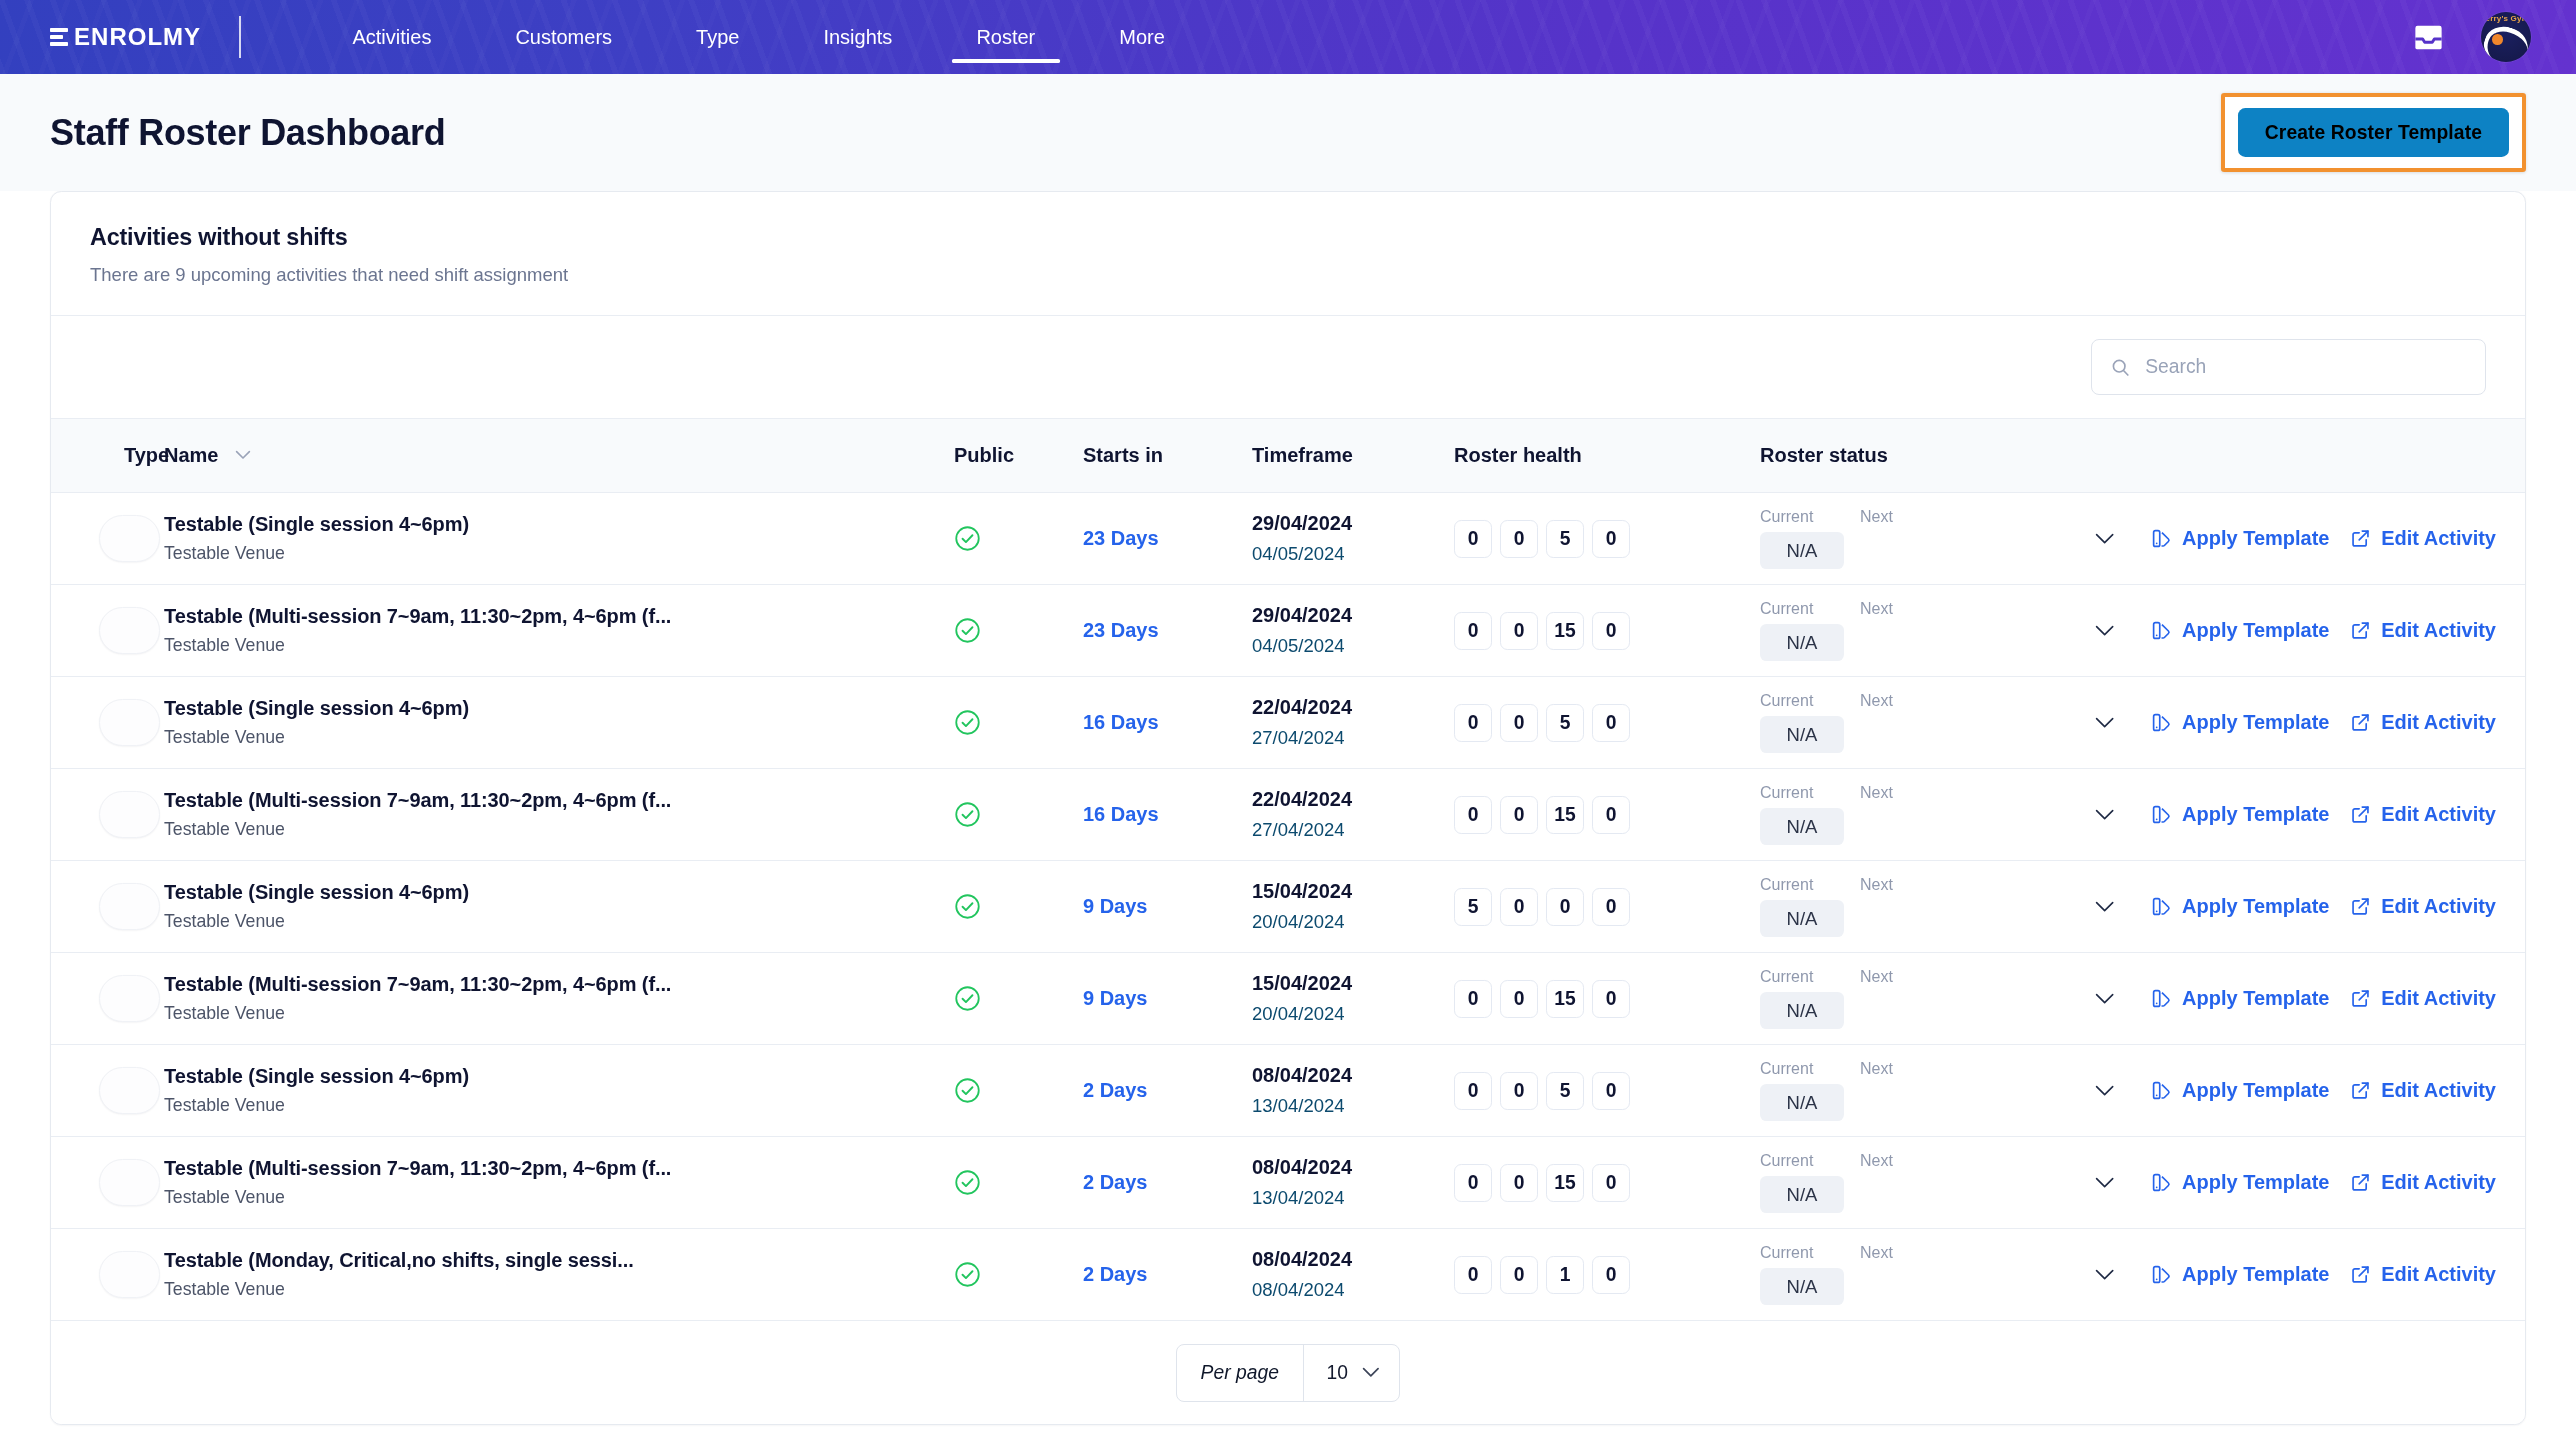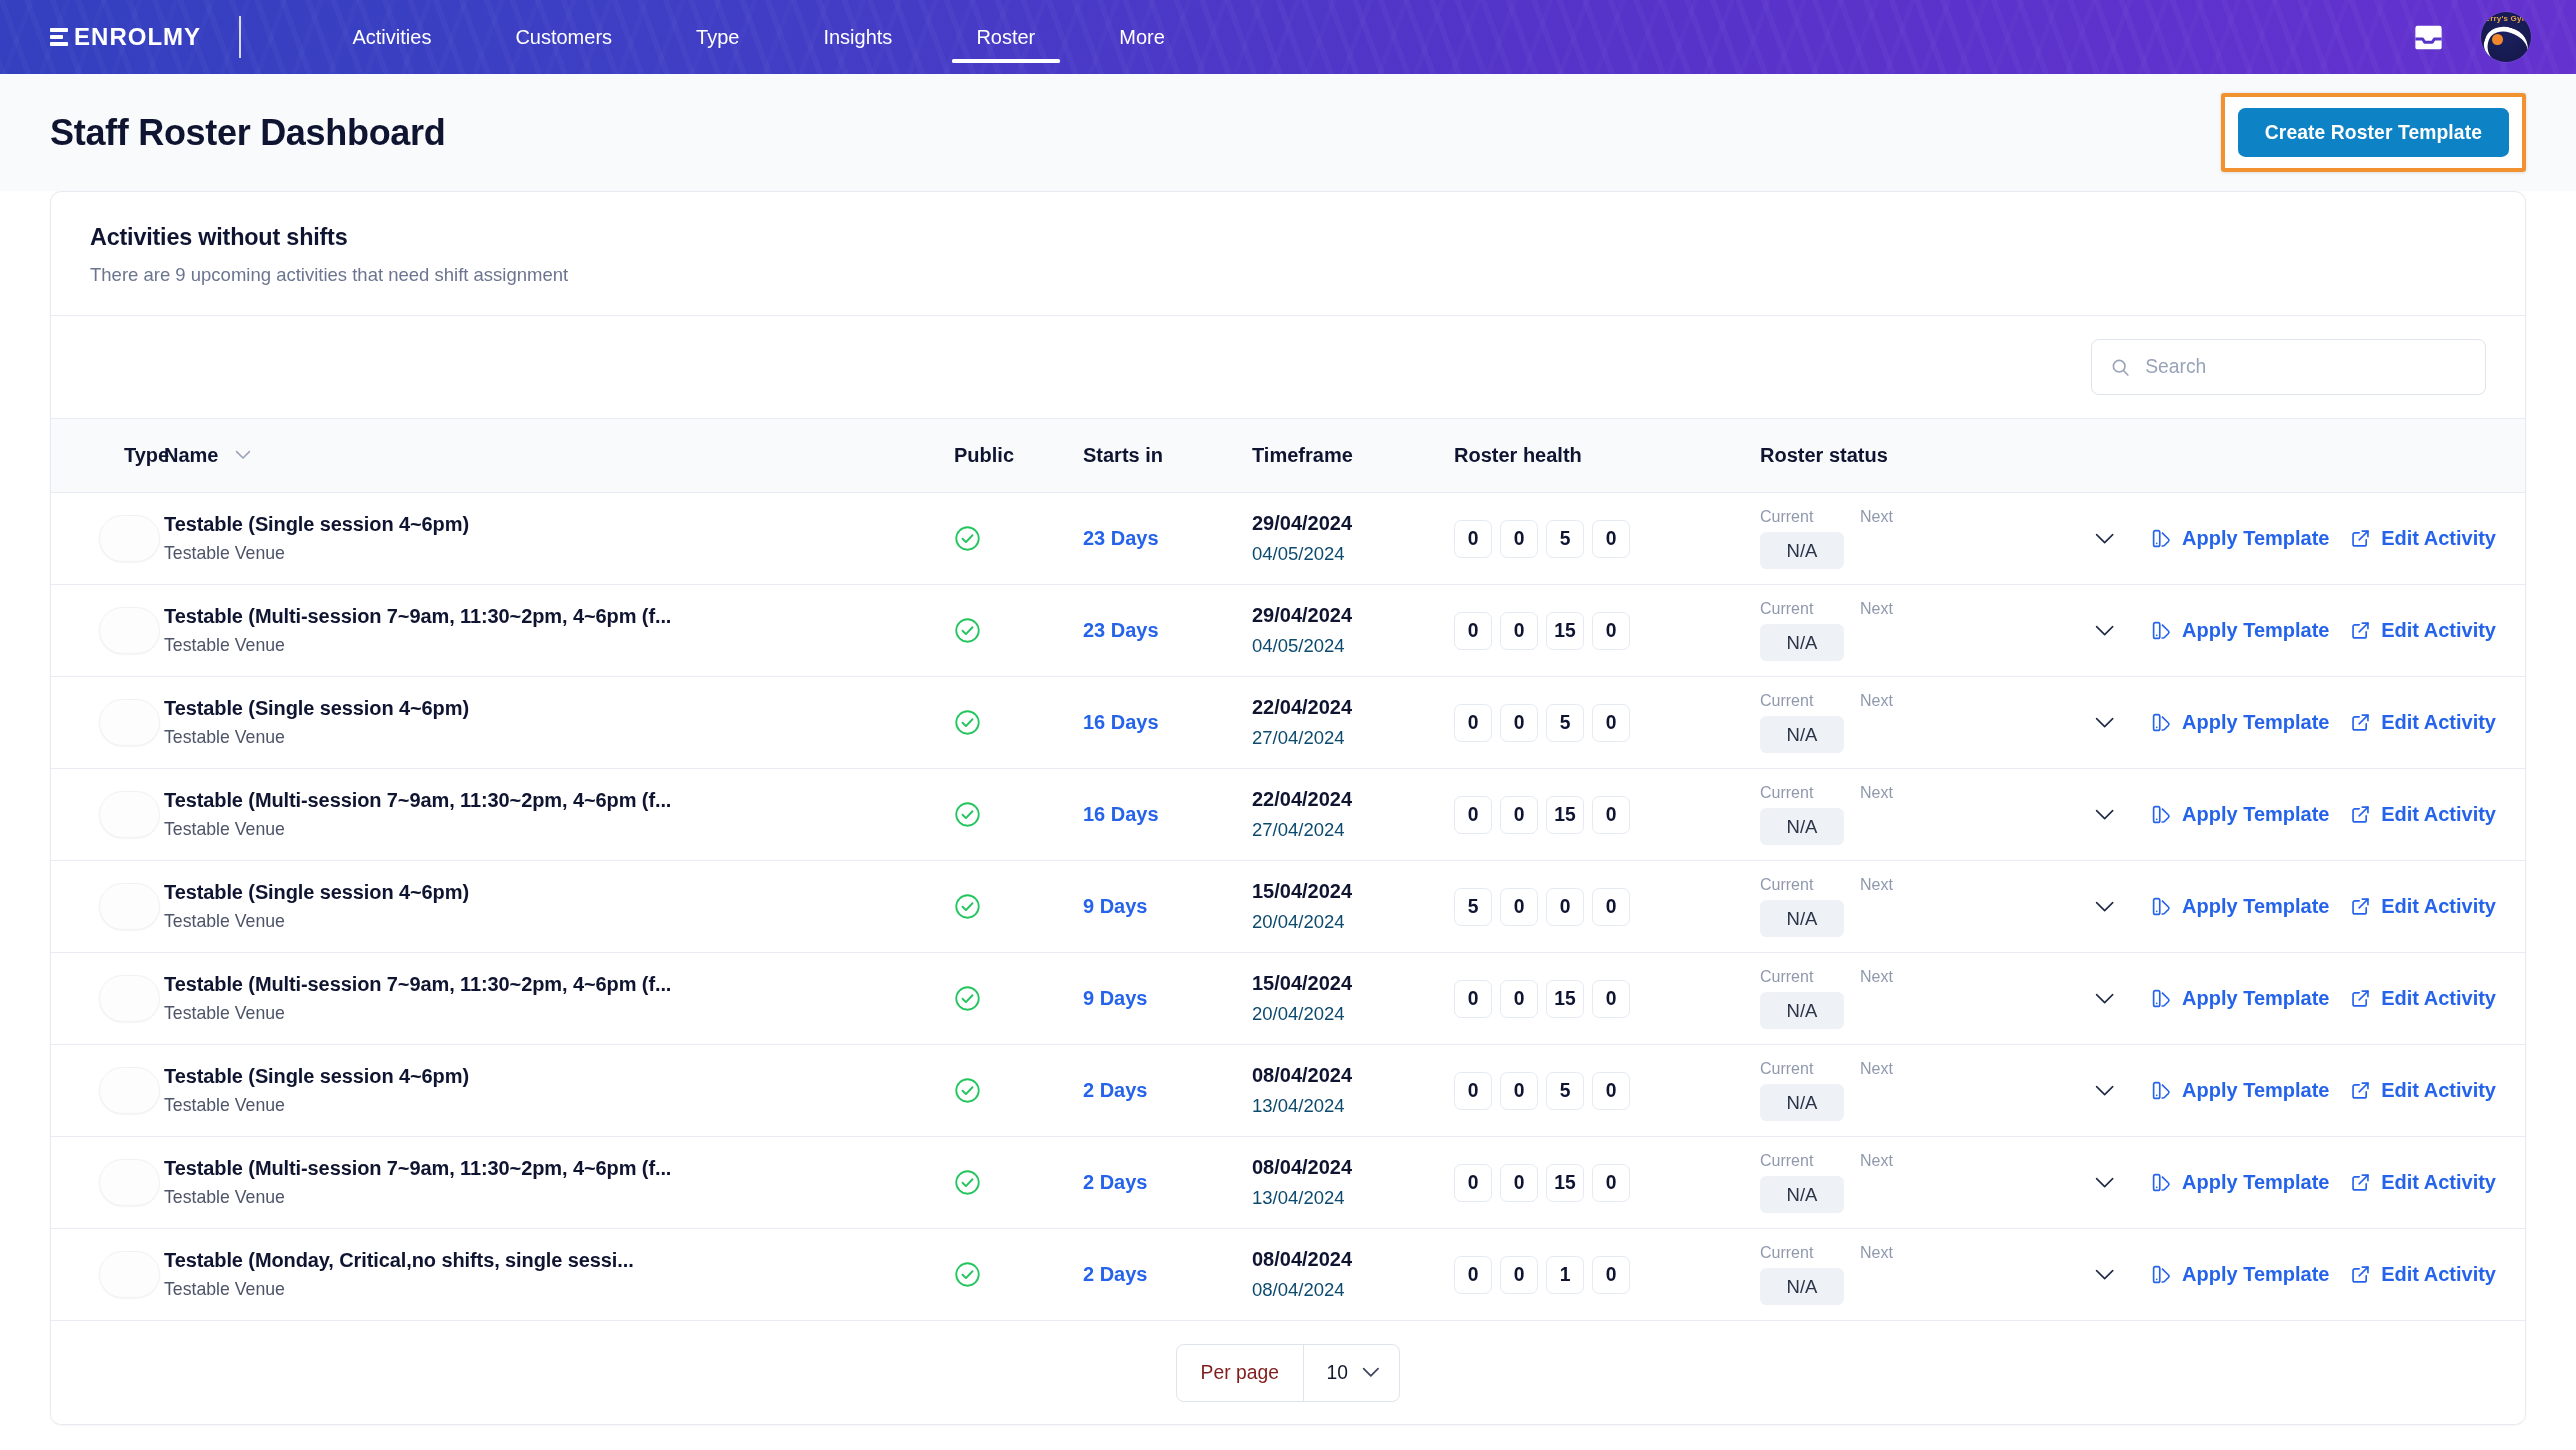--- a/index.html
+++ b/index.html
@@ -116,21 +116,21 @@
   .highlight-box {
     border: 4.8px solid #f2912f;
     background: #ffffff;
     border-radius: 3.2px;
     padding: 11.3px 13px;
     display: inline-flex;
     box-shadow: 0 0.8px 3.2px rgba(0,0,0,.12);
   }
   .btn-primary {
     background: #0d82c4;
-    color: #ffffff;
+    color: #000000;
     font-size: 19.3px; font-weight: 700;
     border: none; border-radius: 7.3px;
     padding: 13.7px 27px;
     cursor: pointer;
     letter-spacing: 0.1px;
     white-space: nowrap;
   }
 
   
   .page-body { background: #ffffff; padding: 0 50px 32px 50px; }
@@ -255,21 +255,21 @@
     display: flex; align-items: center; justify-content: center;
     background: #fff;
   }
   .perpage {
     display: flex; align-items: stretch;
     height: 58px;
     border: 0.8px solid #dfe4ec; border-radius: 8px; overflow: hidden;
   }
   .perpage-label {
     display: flex; align-items: center; padding: 0 24px;
-    font-size: 19.3px; color: #7f1d1d;
+    font-size: 19.3px; color: #0f172a; font-style: italic;
   }
   .perpage-select {
     display: flex; align-items: center; gap: 14.5px;
     border-left: 0.8px solid #dfe4ec;
     padding: 0 19.3px 0 22.6px;
     font-size: 19.3px; color: #141a2e; cursor: pointer;
   }
 </style>
 </head>
 <body>

